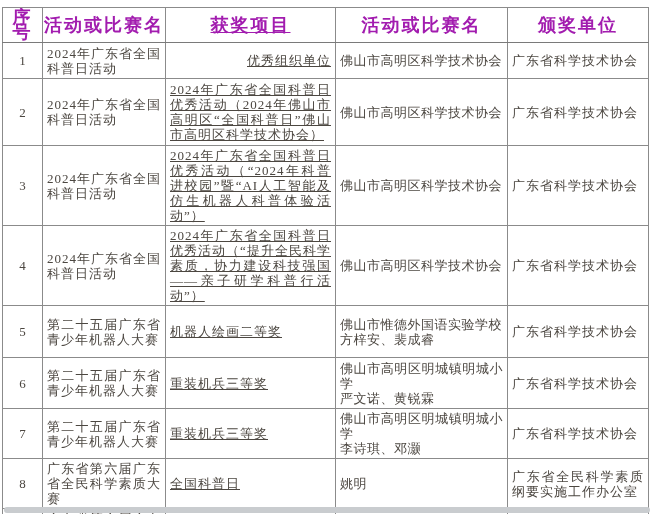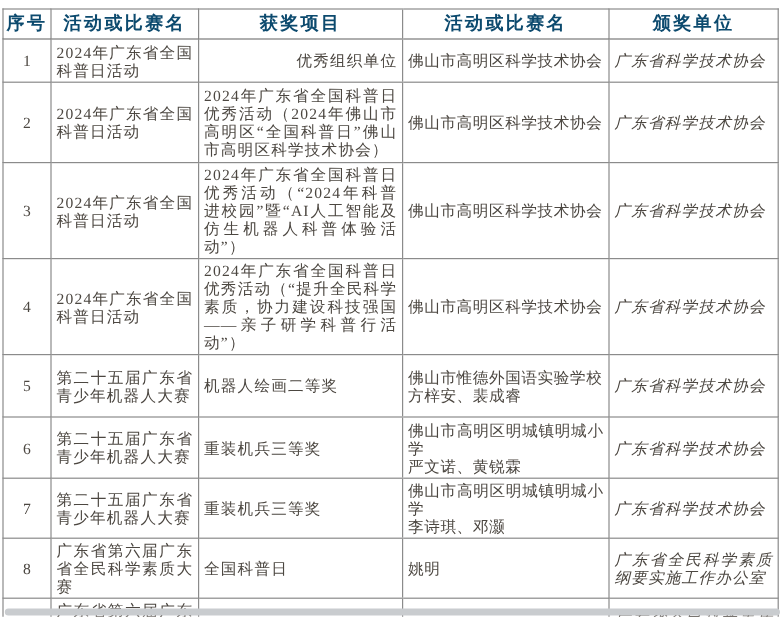--- a/index.html
+++ b/index.html
@@ -23,31 +23,31 @@
     vertical-align:middle;
     padding:2px 4px;
     font-size:13px;
     line-height:15px;
     white-space:pre-line;
     overflow:hidden;
     text-align:justify;
     color:#4c4741;
   }
   th{
-    font-size:15px;font-weight:bold;text-align:center;
-    letter-spacing:2px;padding:2px 1px;color:#0c4a6e;
+    font-size:18px;font-weight:bold;text-align:center;
+    letter-spacing:2px;padding:2px 1px;color:#a21caf;
     border-bottom:1px solid #7a7a7a;
   }
   
-  th:nth-child(3),td:nth-child(3){border-right:1px dashed #b2b2b2;}
+  th:nth-child(3),td:nth-child(3){border-right:1px dashed #b2b2b2;text-decoration:underline;}
   td:nth-child(1){text-align:center;letter-spacing:0;}
   td:nth-child(2){letter-spacing:1px;}
   td:nth-child(3){letter-spacing:1px;}
   td:nth-child(4){letter-spacing:0.5px;}
-  td:nth-child(5){letter-spacing:1px;font-style:italic;}
+  td:nth-child(5){letter-spacing:1px;}
   td.ta-c{text-align:right;}
   tr.hrow{height:25px}
   tr.r1{height:36px}
   tr.r2{height:67px}
   tr.r3{height:65px}
   tr.r4{height:67px}
   tr.r5{height:52px}
   tr.r6{height:51px}
   tr.r7{height:50px}
   tr.r8{height:44px}

